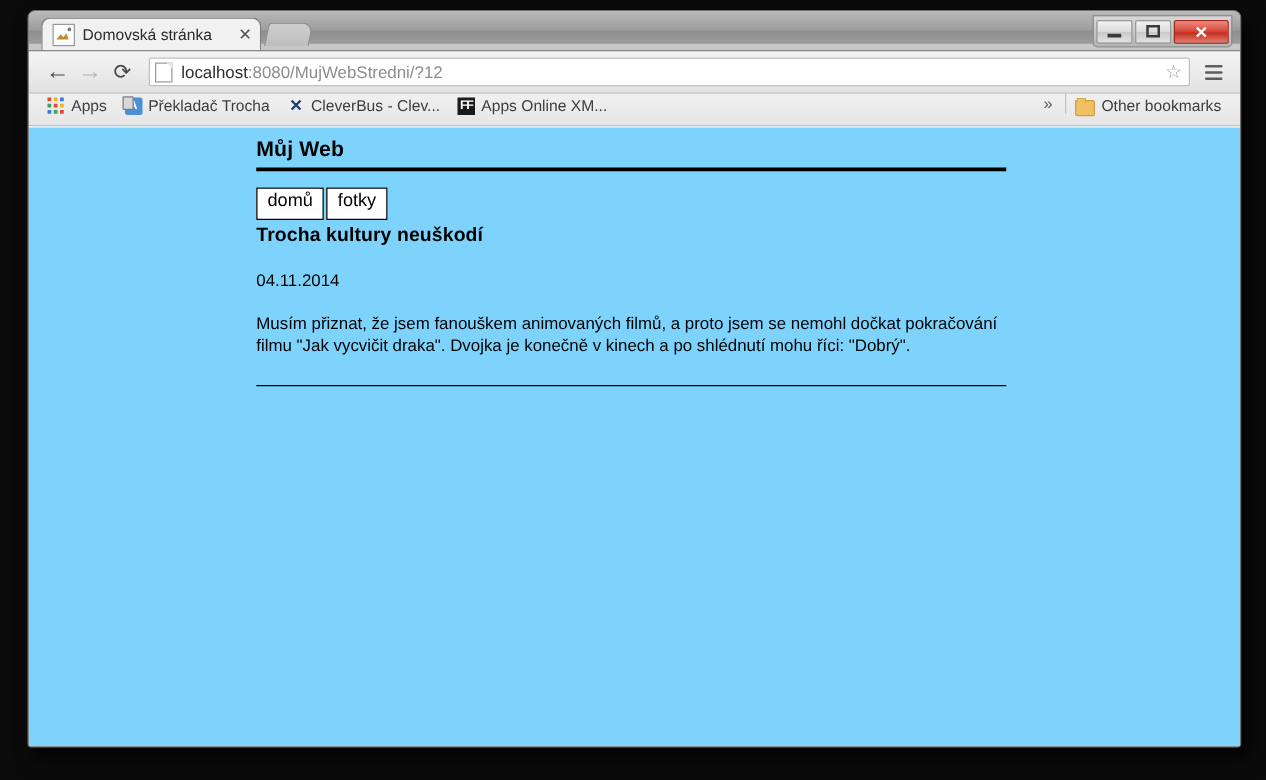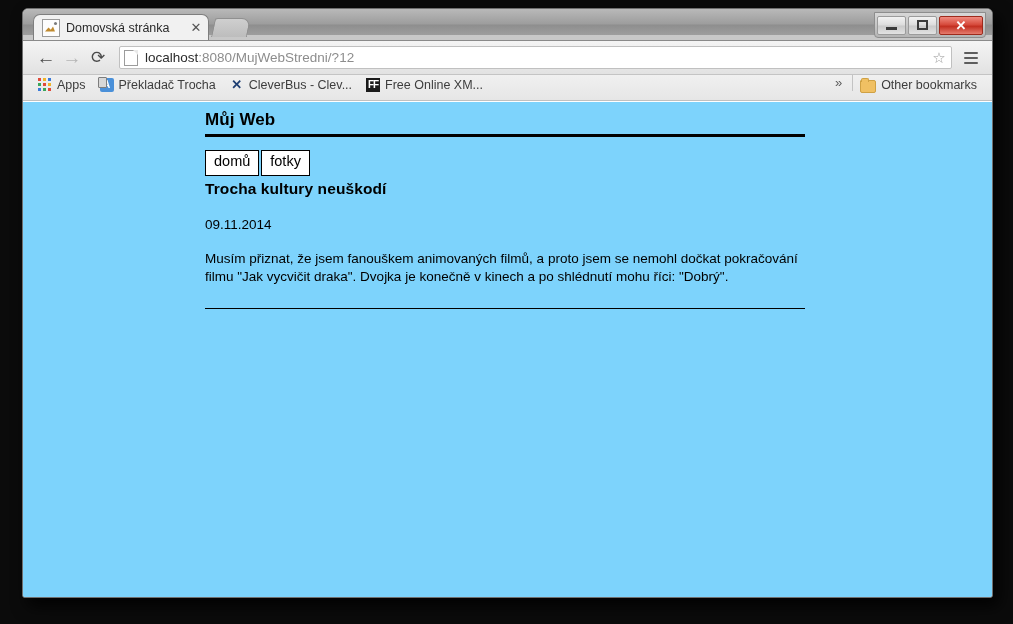--- a/index.html
+++ b/index.html
@@ -507,21 +507,21 @@
       </div>
 
       <div class="bm">
         <span class="bm-ico ico-x">✕</span>
         <span class="bm-label">CleverBus - Clev...</span>
       </div>
 
 
       <div class="bm">
         <span class="bm-ico ico-ff">FF</span>
-        <span class="bm-label">Free Online XM...</span>
+        <span class="bm-label">Apps Online XM...</span>
       </div>
 
       <div id="bm-overflow">»</div>
       <div id="bm-divider"></div>
 
       <div class="bm">
         <span class="bm-ico ico-folder"></span>
         <span class="bm-label">Other bookmarks</span>
       </div>
     </div>
@@ -532,21 +532,21 @@
         <h1 class="site-title">Můj Web</h1>
         <hr class="rule-thick">
 
         <div id="nav-links">
           <a class="nav-link">domů</a>
           <a class="nav-link">fotky</a>
         </div>
 
         <div class="post">
           <h2 class="post-title">Trocha kultury neuškodí</h2>
-          <p class="post-date">09.11.2014</p>
+          <p class="post-date">04.11.2014</p>
           <p class="post-body">Musím přiznat, že jsem fanouškem animovaných filmů, a proto jsem se nemohl dočkat pokračování filmu "Jak vycvičit draka". Dvojka je konečně v kinech a po shlédnutí mohu říci: "Dobrý".</p>
           <hr class="post-sep-thin">
         </div>
 
 
       </div>
     </div>
 
   </div>
 </div>

